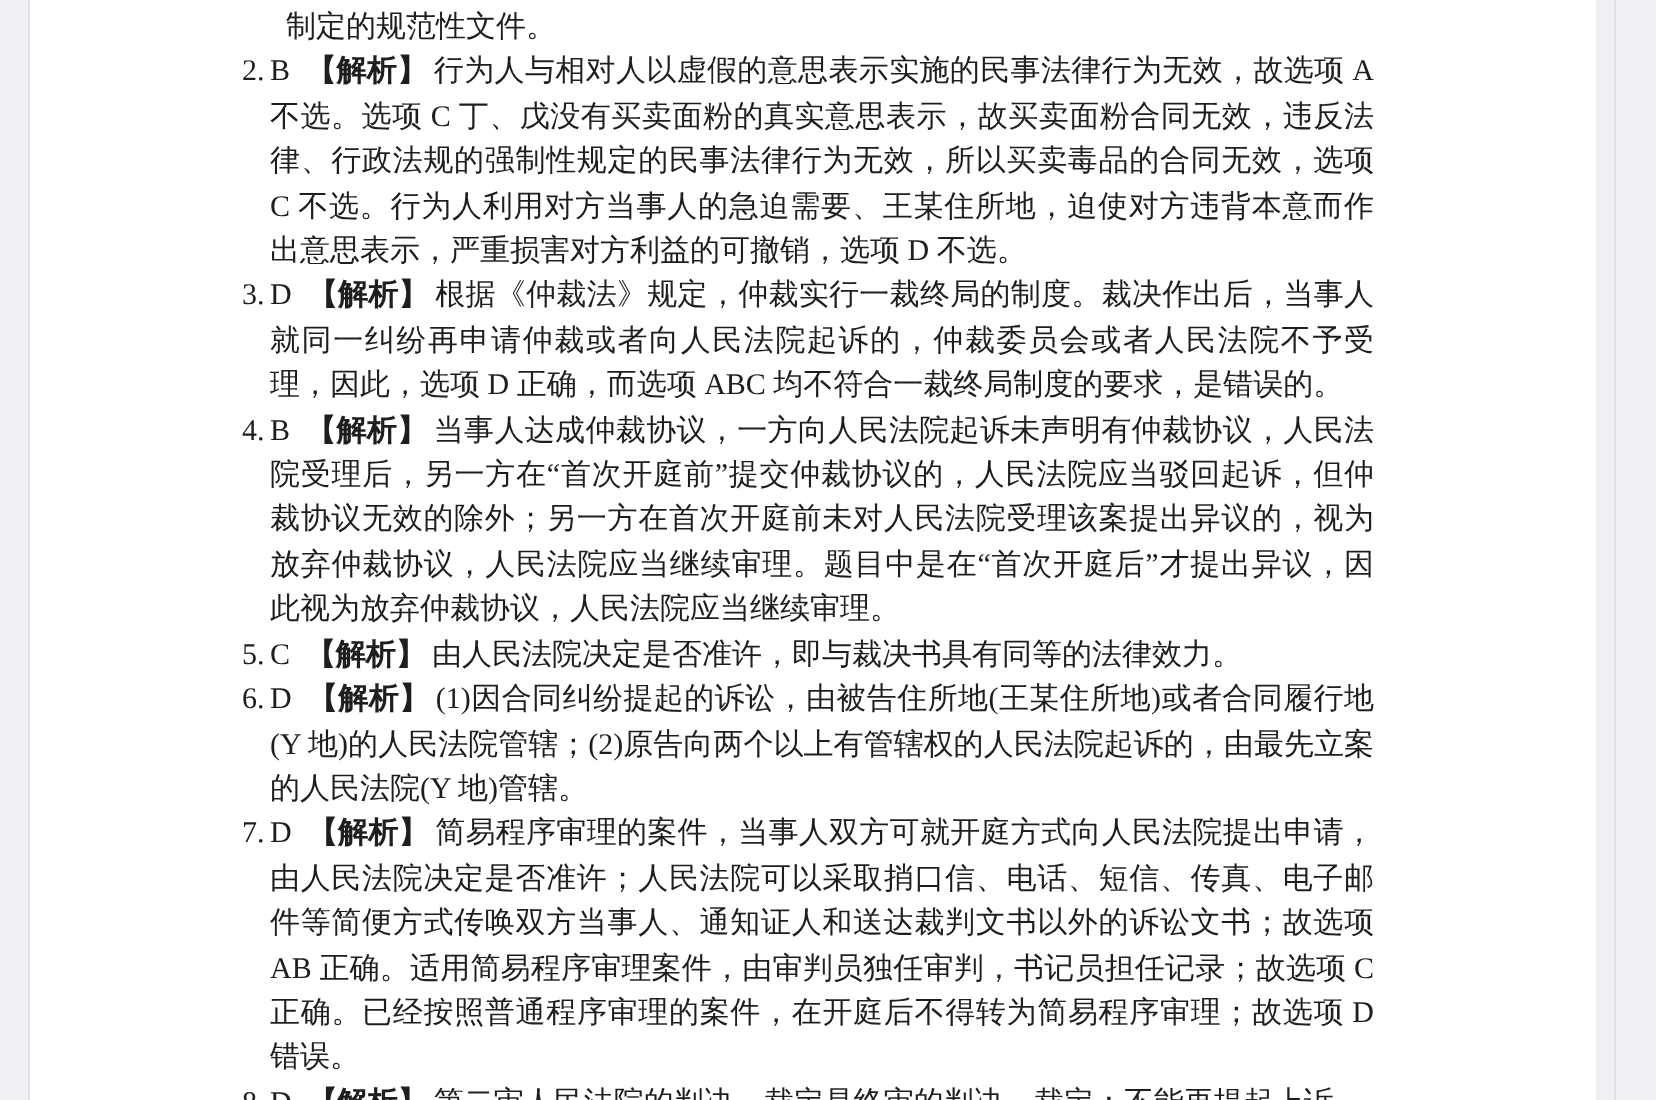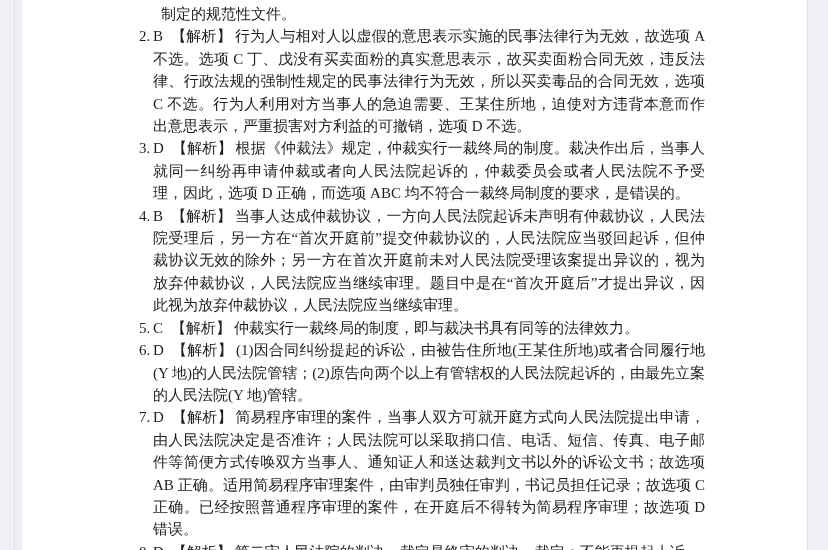--- a/index.html
+++ b/index.html
@@ -20,21 +20,21 @@
     position: absolute;
     top: 0;
     height: 550px;
     background: #eef0f3;
     z-index: 2;
   }
   .gutter.left  { left: 0;  width: 14px; border-right: 1px solid #dfe1e5; }
   .gutter.right { right: 0; width: 20px; border-left: 1px solid #dfe1e5; }
   .page {
     position: absolute;
-    left: 22px;
+    left: 4px;
     top: 0;
     width: 794px;
     height: 550px;
     background: #ffffff;
     z-index: 1;
   }
   .doc {
     position: absolute;
     left: 117px;
     top: 3px;
@@ -54,21 +54,21 @@
   }
   .num {
     position: absolute;
     left: 0;
     top: 0;
     width: 14px;
     text-align: left;
   }
   .ans { }
   .tag {
-    font-weight: normal;
+    font-weight: bold;
     margin-left: 8px;
     margin-right: 3px;
   }
   .body { }
 </style>
 </head>
 <body>
 
 <div class="viewer">
   <div class="gutter left"></div>
@@ -78,21 +78,21 @@
     <div class="doc">
 
       <div class="entry cont"><span class="body">制定的规范性文件。</span></div>
 
       <div class="entry"><span class="num">2.</span><span class="ans">B</span><span class="tag">【解析】</span><span class="body">行为人与相对人以虚假的意思表示实施的民事法律行为无效，故选项 A 不选。选项 C 丁、戊没有买卖面粉的真实意思表示，故买卖面粉合同无效，违反法律、行政法规的强制性规定的民事法律行为无效，所以买卖毒品的合同无效，选项 C 不选。行为人利用对方当事人的急迫需要、王某住所地，迫使对方违背本意而作出意思表示，严重损害对方利益的可撤销，选项 D 不选。</span></div>
 
       <div class="entry"><span class="num">3.</span><span class="ans">D</span><span class="tag">【解析】</span><span class="body">根据《仲裁法》规定，仲裁实行一裁终局的制度。裁决作出后，当事人就同一纠纷再申请仲裁或者向人民法院起诉的，仲裁委员会或者人民法院不予受理，因此，选项 D 正确，而选项 ABC 均不符合一裁终局制度的要求，是错误的。</span></div>
 
       <div class="entry"><span class="num">4.</span><span class="ans">B</span><span class="tag">【解析】</span><span class="body">当事人达成仲裁协议，一方向人民法院起诉未声明有仲裁协议，人民法院受理后，另一方在“首次开庭前”提交仲裁协议的，人民法院应当驳回起诉，但仲裁协议无效的除外；另一方在首次开庭前未对人民法院受理该案提出异议的，视为放弃仲裁协议，人民法院应当继续审理。题目中是在“首次开庭后”才提出异议，因此视为放弃仲裁协议，人民法院应当继续审理。</span></div>
 
-      <div class="entry"><span class="num">5.</span><span class="ans">C</span><span class="tag">【解析】</span><span class="body">仲裁实行一裁终局的制度，即与裁决书具有同等的法律效力。</span></div>
+      <div class="entry"><span class="num">5.</span><span class="ans">C</span><span class="tag">【解析】</span><span class="body">由人民法院决定是否准许，即与裁决书具有同等的法律效力。</span></div>
 
       <div class="entry"><span class="num">6.</span><span class="ans">D</span><span class="tag">【解析】</span><span class="body">(1)因合同纠纷提起的诉讼，由被告住所地(王某住所地)或者合同履行地(Y 地)的人民法院管辖；(2)原告向两个以上有管辖权的人民法院起诉的，由最先立案的人民法院(Y 地)管辖。</span></div>
 
       <div class="entry"><span class="num">7.</span><span class="ans">D</span><span class="tag">【解析】</span><span class="body">简易程序审理的案件，当事人双方可就开庭方式向人民法院提出申请，由人民法院决定是否准许；人民法院可以采取捎口信、电话、短信、传真、电子邮件等简便方式传唤双方当事人、通知证人和送达裁判文书以外的诉讼文书；故选项 AB 正确。适用简易程序审理案件，由审判员独任审判，书记员担任记录；故选项 C 正确。已经按照普通程序审理的案件，在开庭后不得转为简易程序审理；故选项 D 错误。</span></div>
 
       <div class="entry"><span class="num">8.</span><span class="ans">D</span><span class="tag">【解析】</span><span class="body">第二审人民法院的判决、裁定是终审的判决、裁定；不能再提起上诉。</span></div>
 
     </div>
   </div>
 </div>

